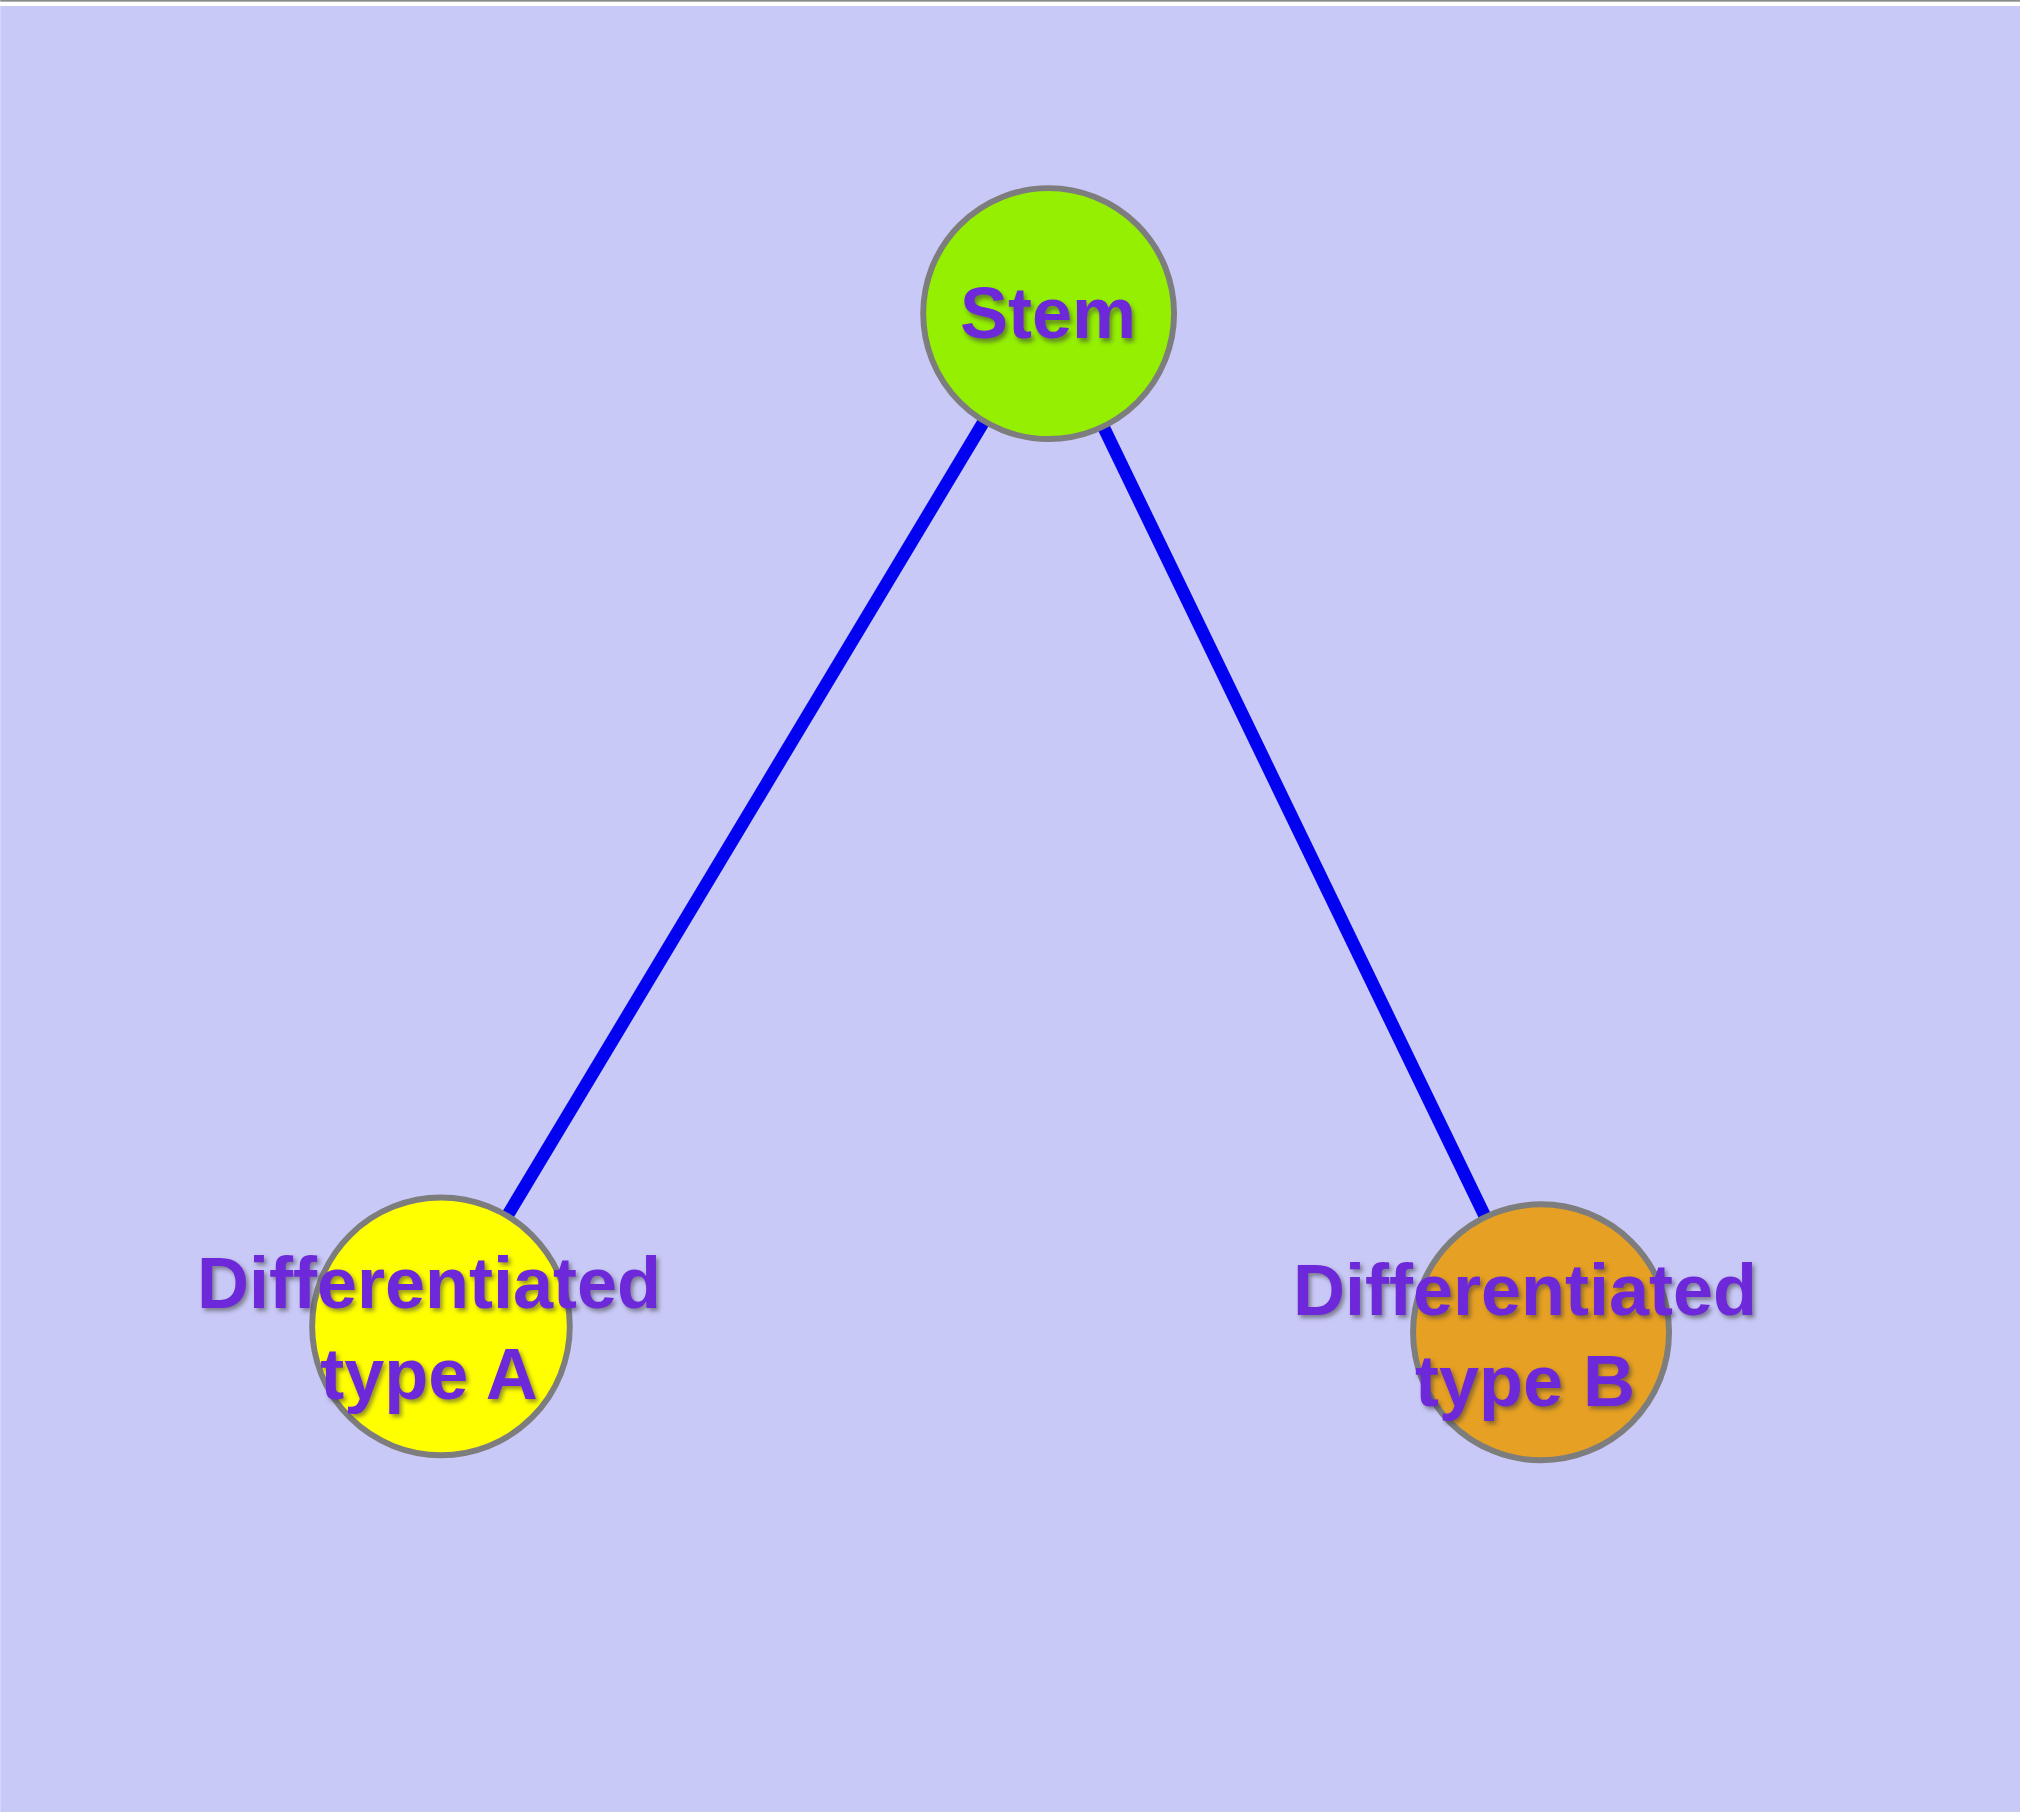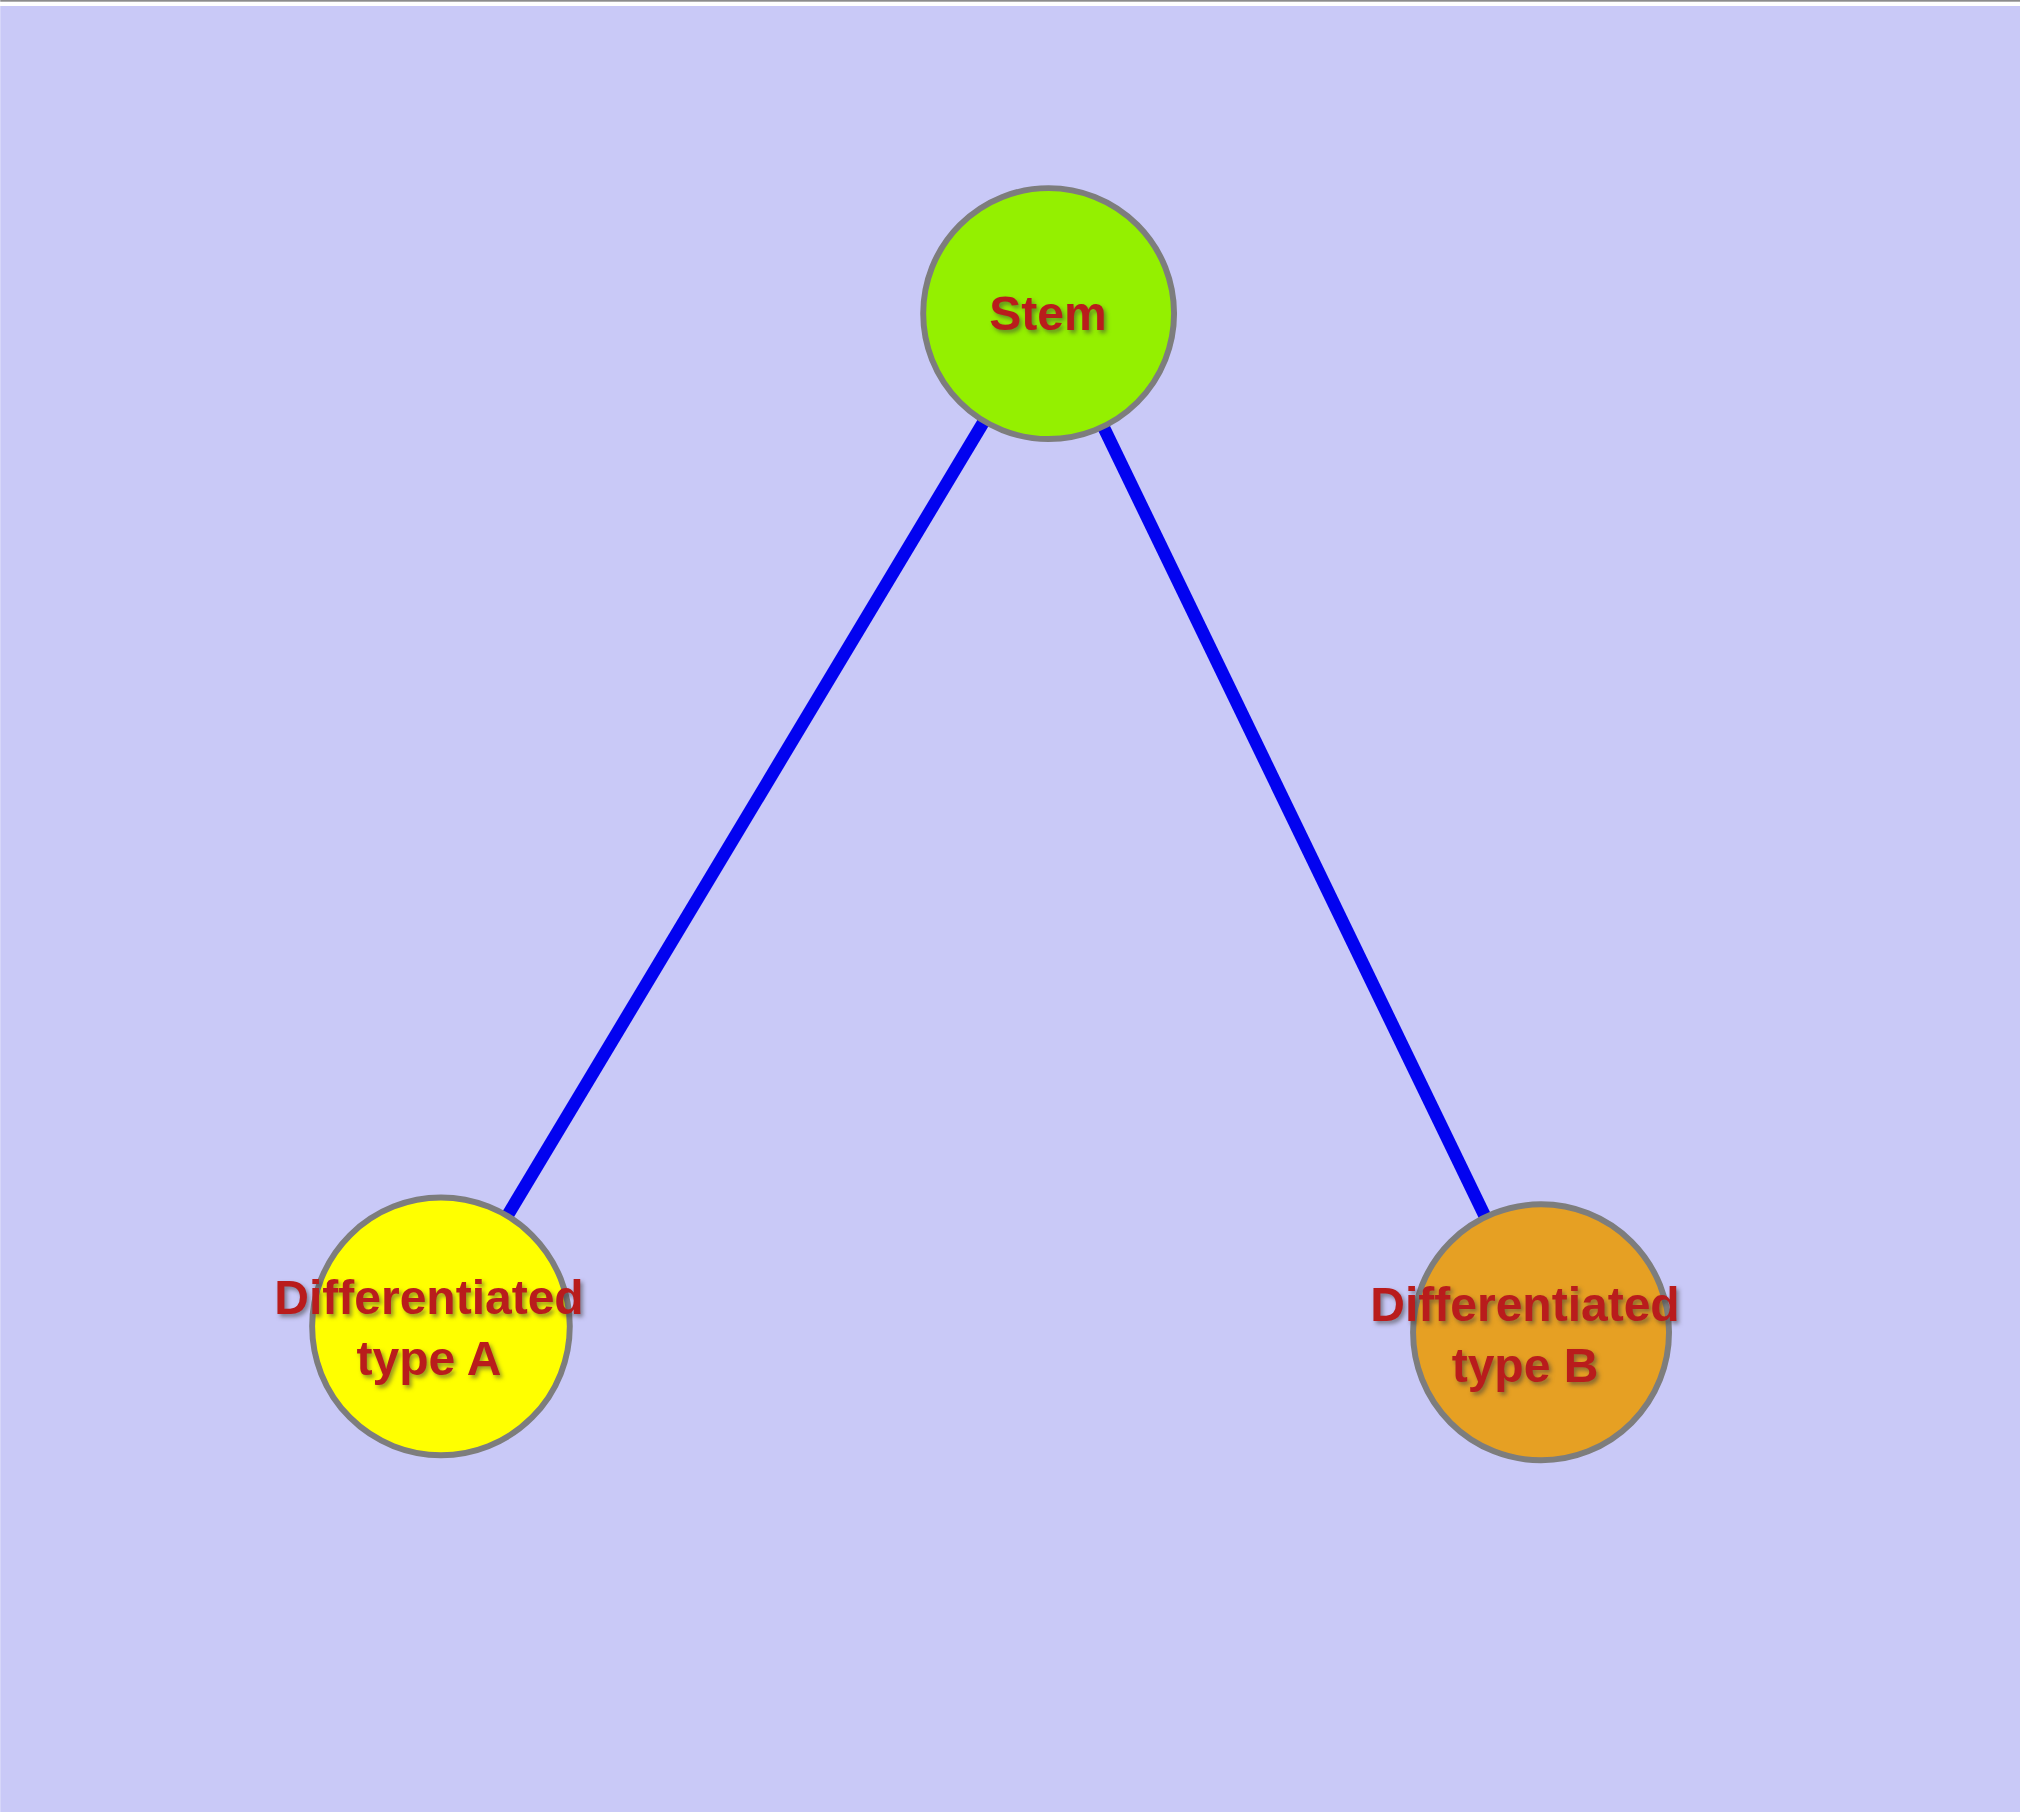--- a/index.html
+++ b/index.html
@@ -23,24 +23,24 @@
   .edge {
     stroke-width: 15;
     stroke-linecap: butt;
   }
   .node-circle {
     stroke-width: 7;
   }
   .node-label {
     position: absolute;
     transform: translate(-50%, -50%);
-    font-size: 48px;
+    font-size: 72px;
     font-weight: 700;
     line-height: 1.27;
-    color: #b91c1c;
+    color: #6d28d9;
     text-align: center;
     white-space: pre-line;
     text-shadow: 2.5px 3.4px 4.2px rgba(60, 60, 60, 0.55);
     pointer-events: none;
   }
   .label-stem { left: 1048px; top: 314px; }
   .label-a    { left: 429px;  top: 1329px; }
   .label-b    { left: 1525px; top: 1336px; }
 </style>
 </head>

